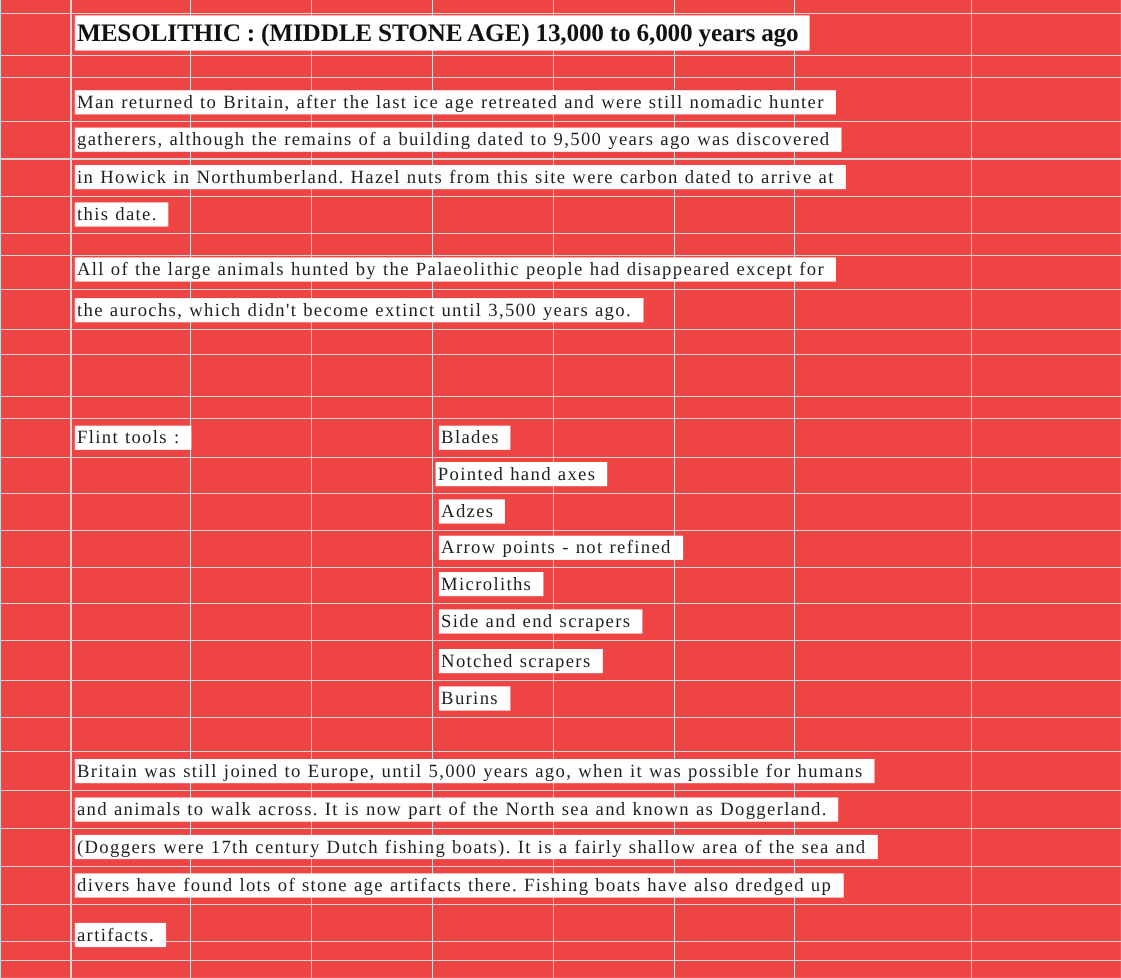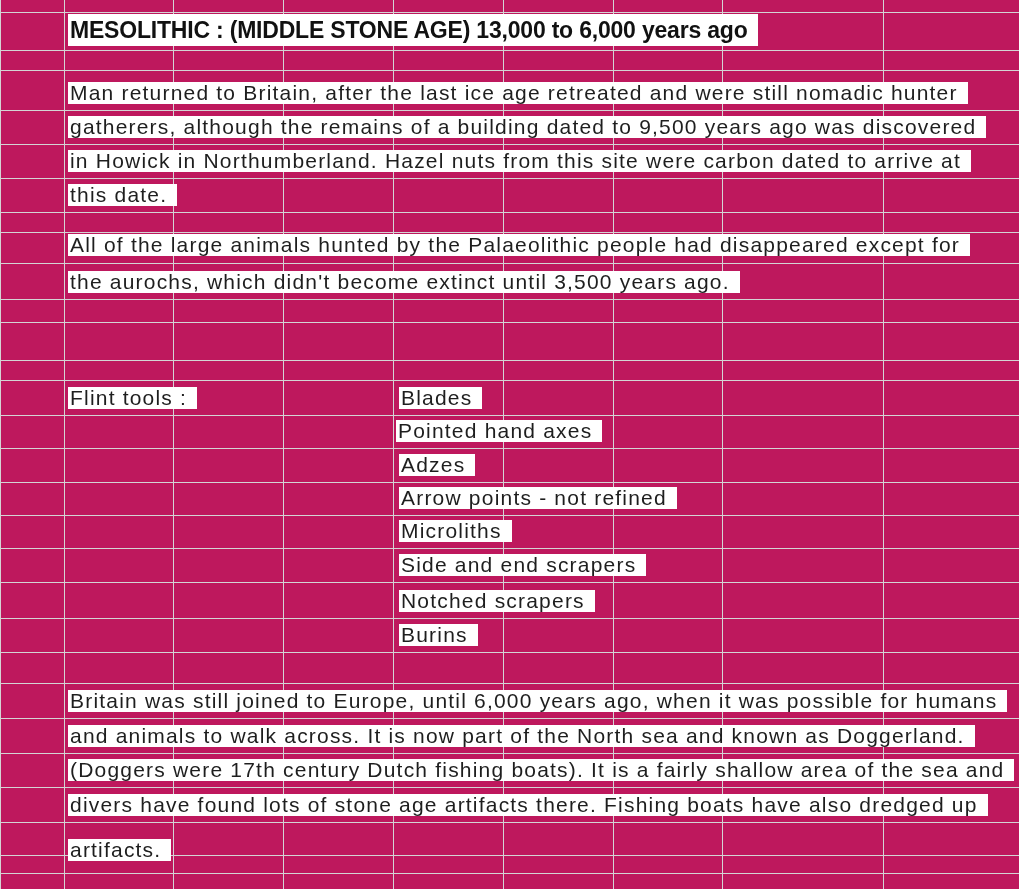--- a/index.html
+++ b/index.html
@@ -1,36 +1,36 @@
 <!DOCTYPE html>
 <html><head>
 <meta charset="utf-8">
 <style>
   html,body { margin:0; padding:0; background:#ffffff; }
   .sheet {
     position:relative;
     width:1019px;
     height:889px;
-    background:#be185d;
+    background:#ef4444;
     overflow:hidden;
-    font-family:Liberation Sans, sans-serif;
+    font-family:Liberation Serif, serif;
     color:#1e1e1e;
   }
   .grid { position:absolute; left:0; top:0; z-index:1; }
   .trow {
     position:absolute;
     z-index:2;
     display:flex;
     align-items:flex-end;
     padding-bottom:6px;
     box-sizing:border-box;
   }
   .txt {
     background:#ffffff;
-    font-size:21px;
+    font-size:17px;
     line-height:22px;
     letter-spacing:1.2px;
     white-space:nowrap;
     padding:0 10px 0 2px;
   }
   .title-row { padding-bottom:4px; }
   .title-row .txt {
     font-size:23px;
     line-height:32px;
     font-weight:bold;
@@ -134,21 +134,21 @@
     <span class="txt">Side and end scrapers</span>
   </div>
   <div class="trow" style="left:399px; top:582px; height:36px;">
     <span class="txt">Notched scrapers</span>
   </div>
   <div class="trow" style="left:399px; top:618px; height:34px;">
     <span class="txt">Burins</span>
   </div>
 
   <div class="trow" style="left:68px; top:683px; height:35px;">
-    <span class="txt">Britain was still joined to Europe, until 6,000 years ago, when it was possible for humans</span>
+    <span class="txt">Britain was still joined to Europe, until 5,000 years ago, when it was possible for humans</span>
   </div>
   <div class="trow" style="left:68px; top:718px; height:35px;">
     <span class="txt">and animals to walk across. It is now part of the North sea and known as Doggerland.</span>
   </div>
   <div class="trow" style="left:68px; top:753px; height:34px;">
     <span class="txt">(Doggers were 17th century Dutch fishing boats). It is a fairly shallow area of the sea and</span>
   </div>
   <div class="trow" style="left:68px; top:787px; height:35px;">
     <span class="txt">divers have found lots of stone age artifacts there. Fishing boats have also dredged up</span>
   </div>

